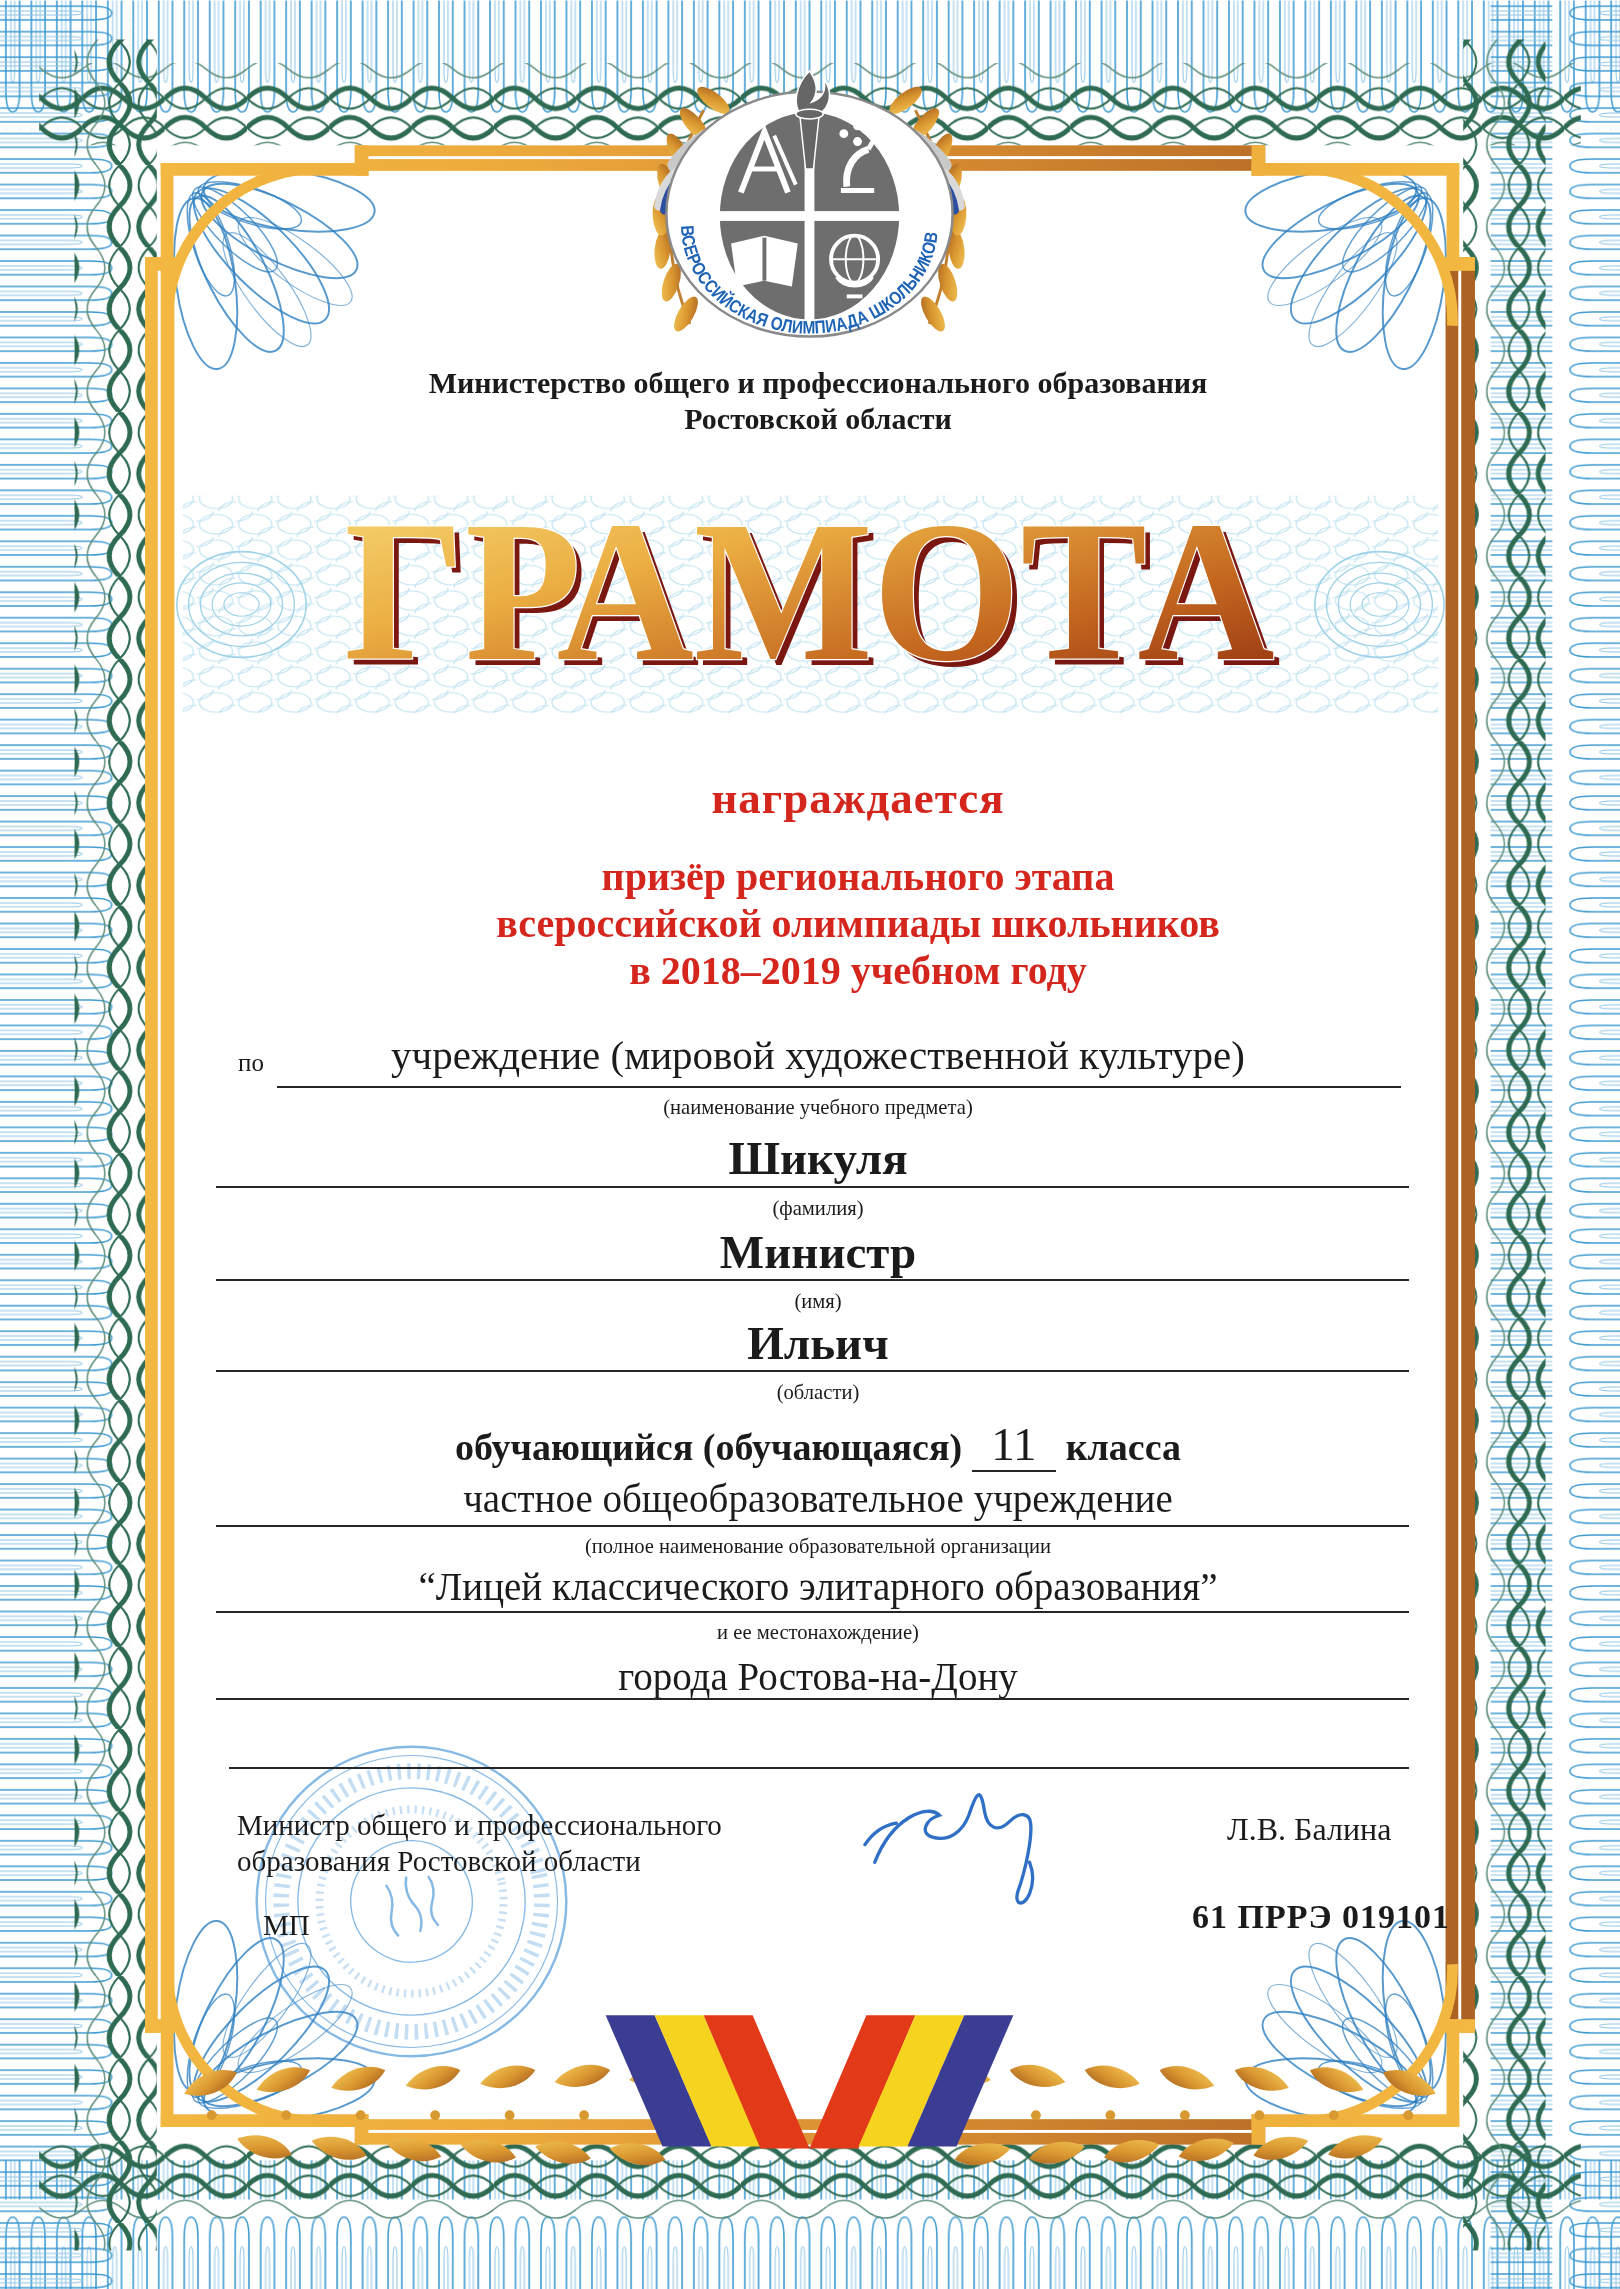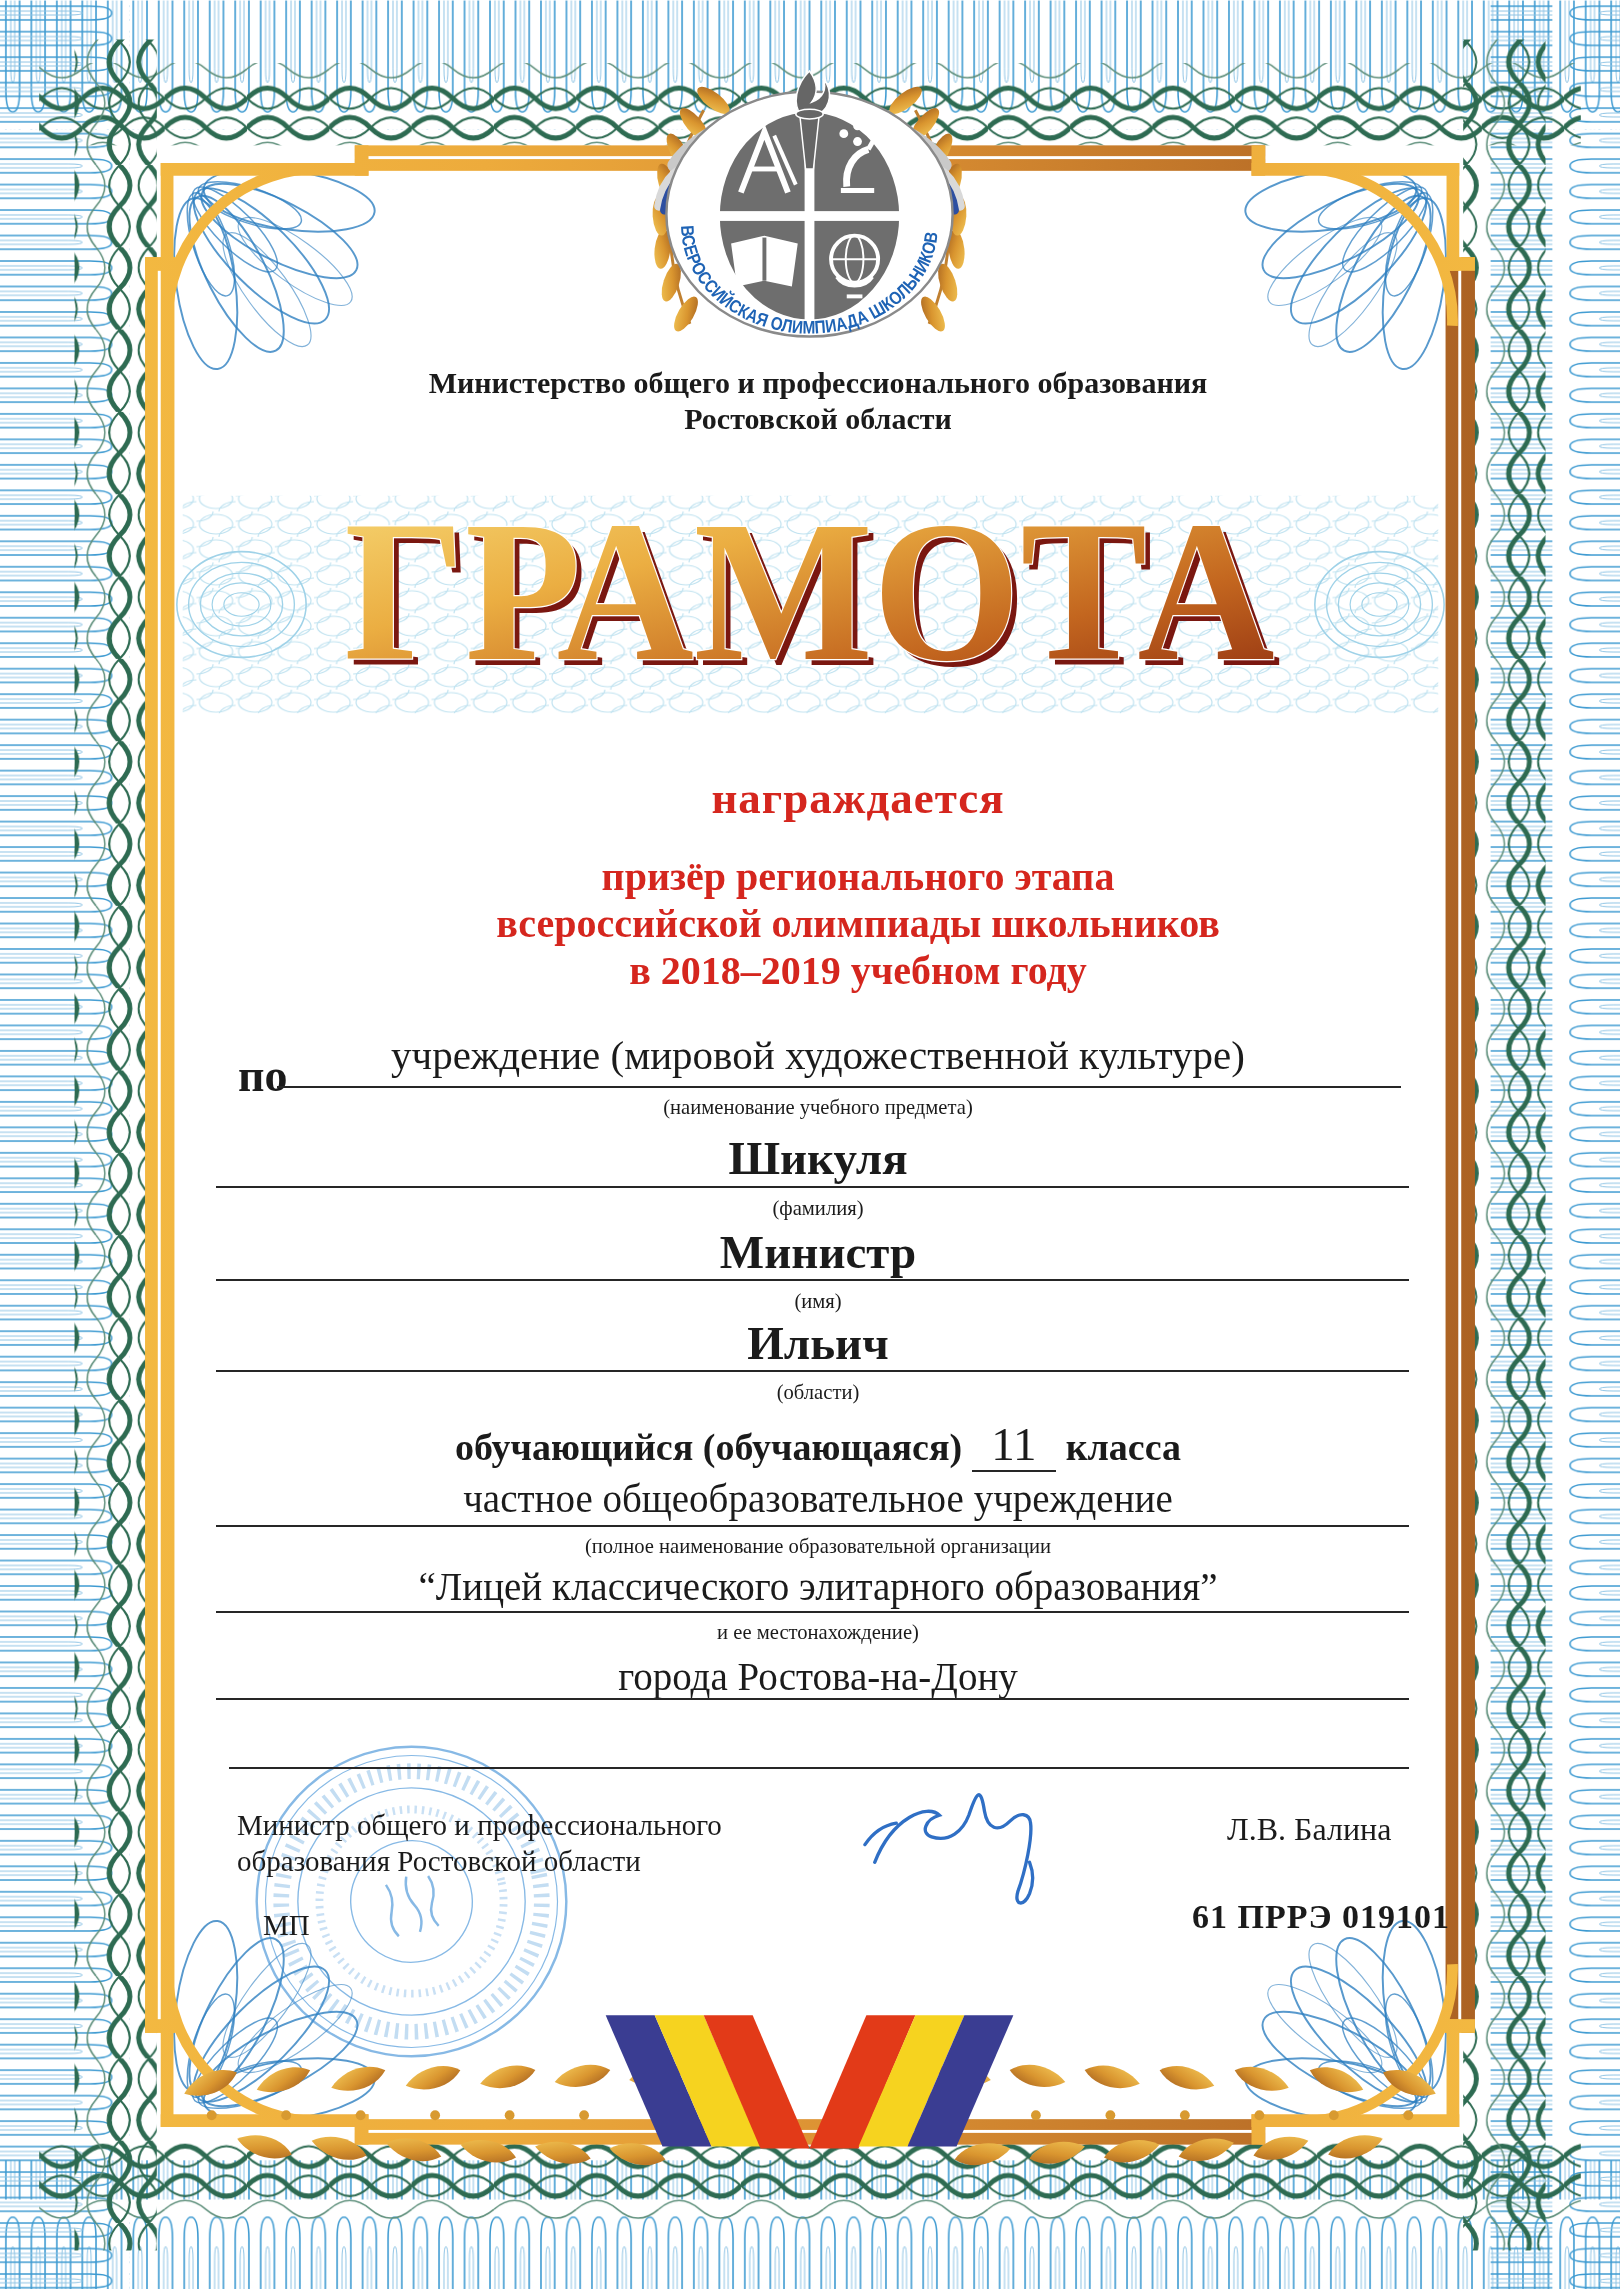--- a/index.html
+++ b/index.html
@@ -5,21 +5,21 @@
   html,body{margin:0;padding:0;background:#888;}
   .page{position:relative;width:1620px;height:2290px;background:#ffffff;overflow:hidden;
         font-family:"Liberation Serif","DejaVu Serif",serif;color:#1b1b1b;}
   .abs{position:absolute;}
   .ctr{position:absolute;left:8px;width:1620px;text-align:center;line-height:1.08;}
   .rule{position:absolute;height:0;border-top:2px solid #262626;}
   .ministry{font-weight:bold;font-size:30px;line-height:1.2;}
   .red{color:#d5261e;font-weight:bold;margin-left:40px;}
   .red-big{font-size:45px;letter-spacing:1px;}
   .red-md{font-size:40px;font-family:Liberation Serif, serif;}
-  .lbl{font-size:46px;font-weight:bold;}
+  .lbl{font-size:25px;}
   .val{font-size:41px;}
   .val-b{font-size:47px;font-weight:bold;}
   .cap{font-size:20.6px;}
   .cls{font-size:38px;font-weight:bold;}
   .clsnum{font-size:47px;font-weight:normal;border-bottom:2.9px solid #262626;padding:0 19.6px;}
   .minister{font-size:29px;line-height:1.24;}
   .sig-name{font-size:32px;}
   .cert-no{font-size:34px;font-weight:bold;letter-spacing:1px;margin-left:28px;}
   .mp{font-size:29px;}
   svg{display:block;}

